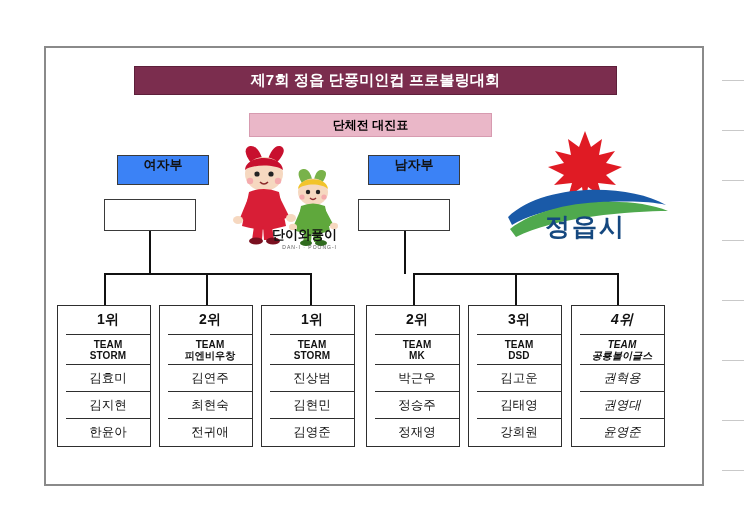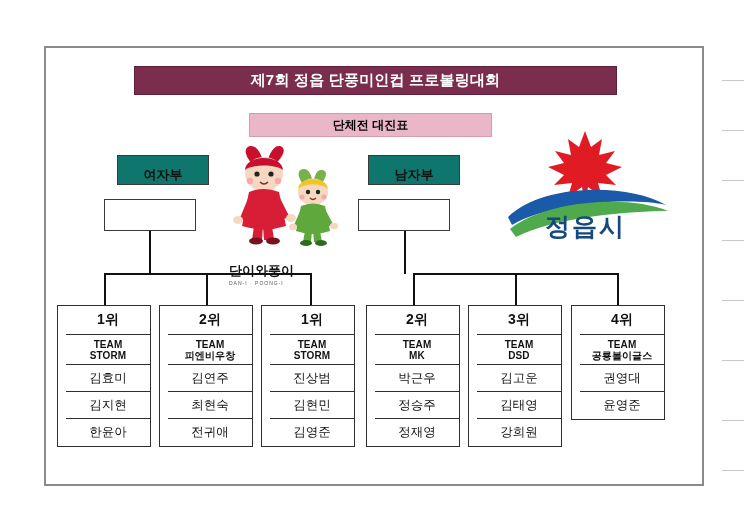--- a/index.html
+++ b/index.html
@@ -69,24 +69,24 @@
     color: #000000;
     font-size: 12px;
     font-weight: bold;
   }
   
   .div-box {
     position: absolute;
     width: 92px;
     height: 30px;
     border: 1px solid #3a3a3a;
-    background: #0f766e;
+    background: #3b82f6;
     box-sizing: border-box;
     display: flex;
-    align-items: flex-end;
+    align-items: flex-start;
     justify-content: center;
     font-size: 13px;
     font-weight: bold;
     color: #111111;
   }
   .div-box.women { left: 117px; top: 155px; }
   .div-box.men   { left: 358px; top: 155px; margin-left: 10px; }
 
   .blank-box {
     position: absolute;
@@ -143,40 +143,39 @@
   }
   .team-col .team-name .l1 { display: block; }
   .team-col .team-name .l2 { display: block; }
   .team-col .player { font-size: 12.5px; }
 
   .c0 { left: 57px; }
   .c1 { left: 159px; }
   .c2 { left: 261px; }
   .c3 { left: 366px; }
   .c4 { left: 468px; }
-  .c5 { left: 571px; }
+  .c5 { left: 571px; font-style: italic; }
 
   
   .mascots {
     position: absolute;
     left: 216px;
     top: 140px;
     width: 130px;
     height: 110px;
   }
   .mascot-caption {
     position: absolute;
     left: 229px;
     top: 226px;
     width: 108px;
-    text-align: left;
+    text-align: right;
     font-size: 13px;
     font-weight: bold;
     color: #111111;
-    margin-top: 36px;
   }
   .mascot-caption .sub {
     display: block;
     font-size: 5px;
     color: #555555;
     letter-spacing: 1px;
     font-weight: normal;
   }
   
   .logo-wrap {
@@ -367,20 +366,21 @@
     <div class="cell player">김태영</div>
     <div class="cell player">강희원</div>
   </div>
 
   <div class="team-col c5">
     <div class="cell rank">4위</div>
     <div class="cell team-name">
       <span class="l1">TEAM</span>
       <span class="l2">공룡볼이글스</span>
     </div>
+    <div class="cell player">권혁용</div>
     <div class="cell player">권영대</div>
     <div class="cell player">윤영준</div>
   </div>
 
   <div class="edge-marks">
     <i style="top:20px"></i>
       <i style="top:70px"></i>
       <i style="top:120px"></i>
     <i style="top:180px"></i>
       <i style="top:240px"></i>

